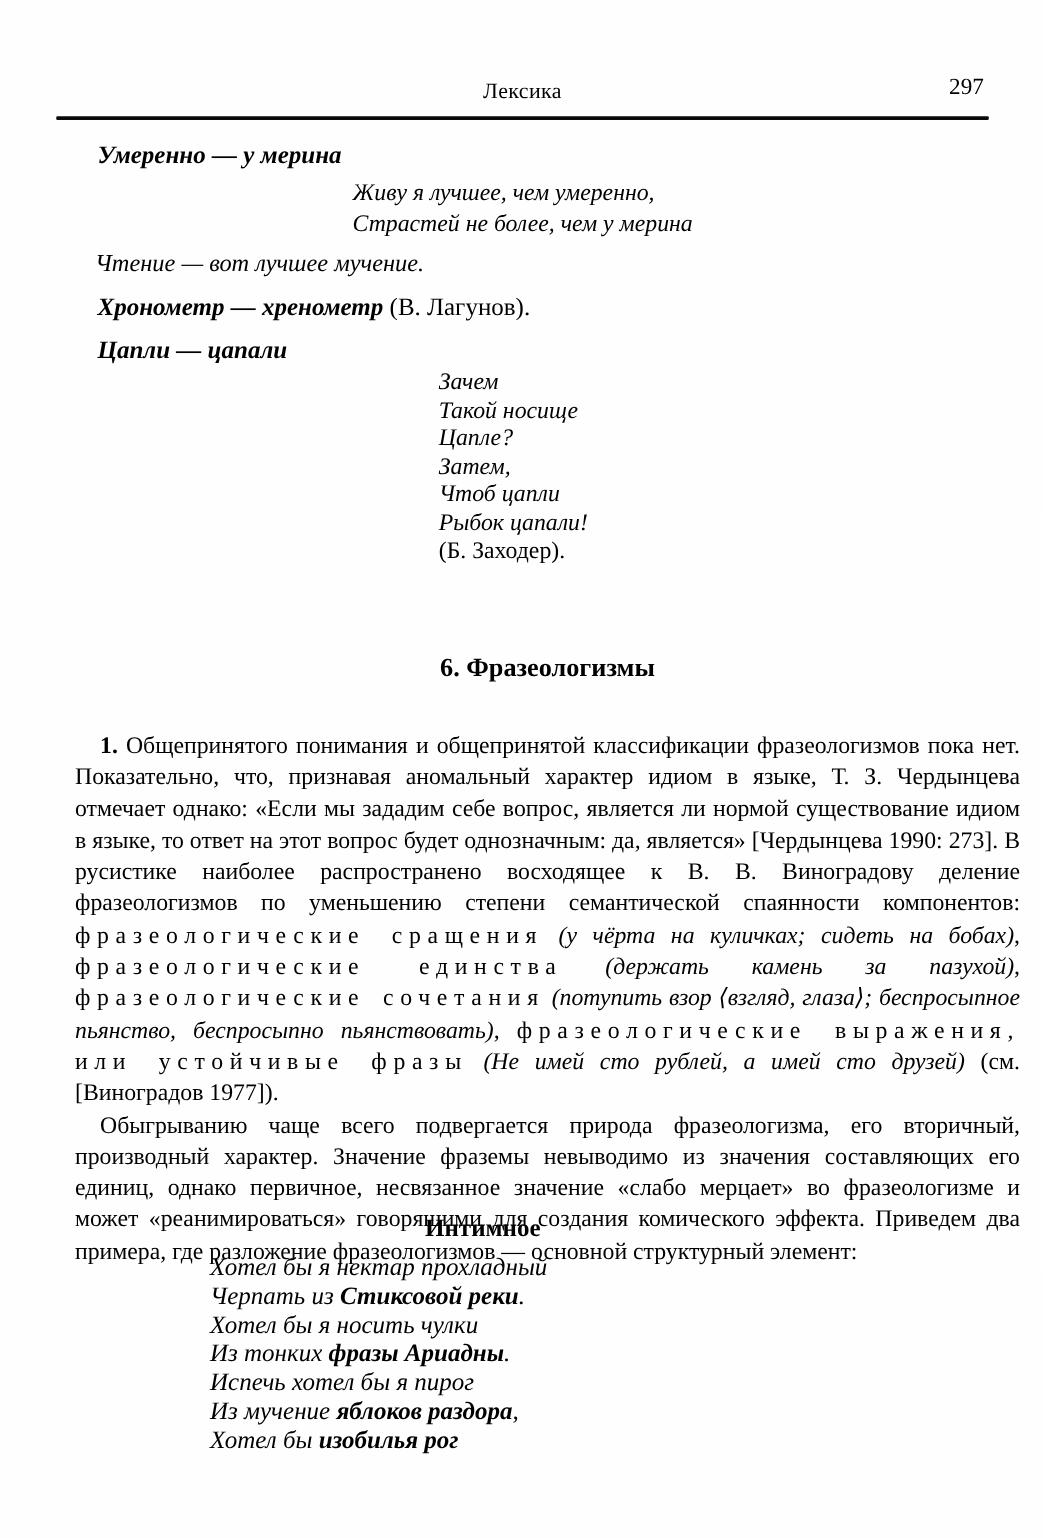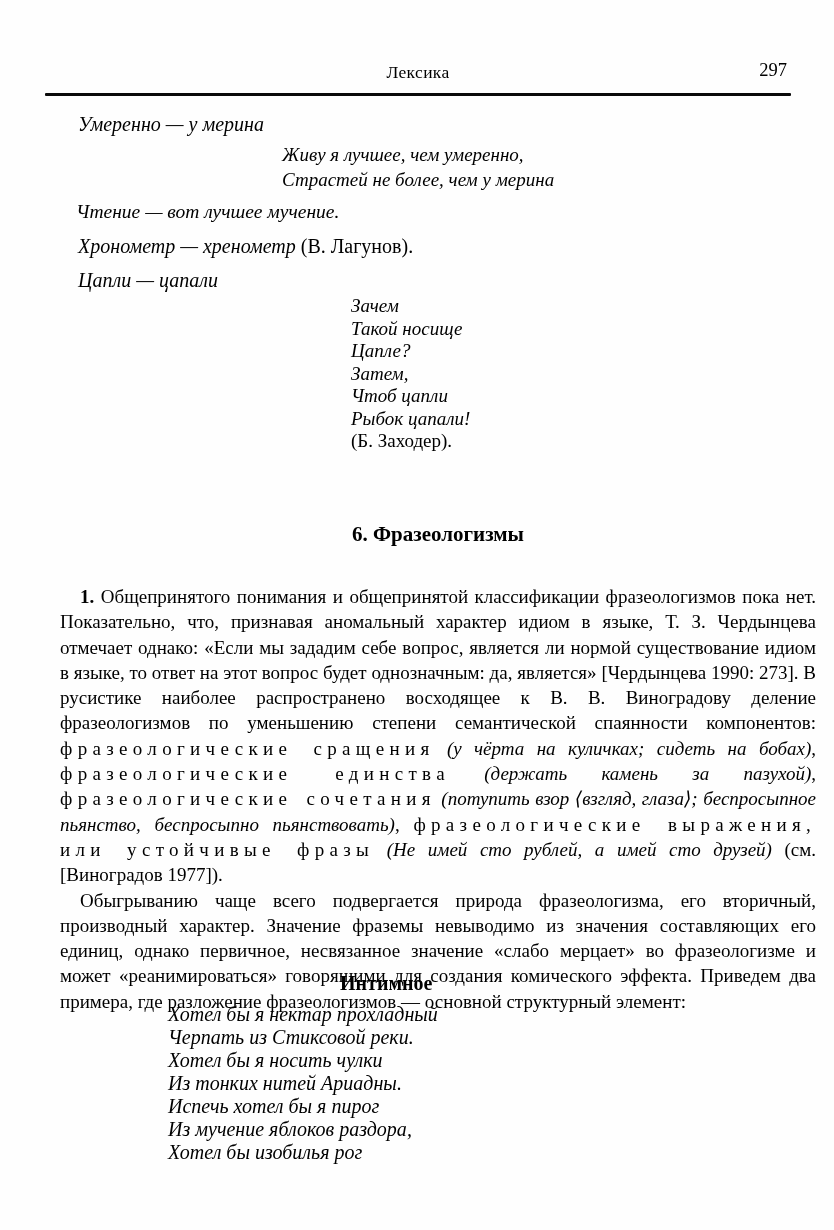--- a/index.html
+++ b/index.html
@@ -56,21 +56,21 @@
   .para{margin:0;text-indent:20px;}
   
   .poem{position:absolute;top:972px;left:60px;width:700px;}
   .poem-title{margin:0 0 0 280px;font-weight:bold;font-size:20px;}
   .poem-verse{margin:8px 0 0 108px;font-size:20px;}
   .poem-verse .vline{line-height:23px;}
   
   .s-n{font-style:normal;font-weight:normal;}
   .s-b{font-weight:bold;}
   .s-i{font-style:italic;}
-  .s-bi{font-style:italic;font-weight:normal;}
+  .s-bi{font-style:italic;font-weight:bold;}
   .s-sp{letter-spacing:.28em;word-spacing:.18em;}
 </style>
 </head>
 <body>
 
 <div class="page">
 
   <header class="running-head">
     <span class="rh-title">Лексика</span>
     <span class="rh-page">297</span>
@@ -106,20 +106,20 @@
     <p class="para"><span class="s-b">1.</span><span class="s-n"> Общепринятого понимания и общепринятой классификации фразеологизмов пока нет. Показательно, что, признавая аномальный характер идиом в языке, Т. З. Чердынцева отмечает однако: «Если мы зададим себе вопрос, является ли нормой существование идиом в языке, то ответ на этот вопрос будет однозначным: да, является» [Чердынцева 1990: 273]. В русистике наиболее распространено восходящее к В. В. Виноградову деление фразеологизмов по уменьшению степени семантической спаянности компонентов: </span><span class="s-sp">фразеологические сращения</span><span class="s-n"> </span><span class="s-i">(у чёрта на куличках; сидеть на бобах)</span><span class="s-n">, </span><span class="s-sp">фразеологические единства</span><span class="s-n"> </span><span class="s-i">(держать камень за пазухой)</span><span class="s-n">, </span><span class="s-sp">фразеологические сочетания</span><span class="s-n"> </span><span class="s-i">(потупить взор ⟨взгляд, глаза⟩; беспросыпное пьянство, беспросыпно пьянствовать)</span><span class="s-n">, </span><span class="s-sp">фразеологические выражения, или устойчивые фразы</span><span class="s-n"> </span><span class="s-i">(Не имей сто рублей, а имей сто друзей)</span><span class="s-n"> (см. [Виноградов 1977]).</span></p>
     <p class="para"><span class="s-n">Обыгрыванию чаще всего подвергается природа фразеологизма, его вторичный, производный характер. Значение фраземы невыводимо из значения составляющих его единиц, однако первичное, несвязанное значение «слабо мерцает» во фразеологизме и может «реанимироваться» говорящими для создания комического эффекта. Приведем два примера, где разложение фразеологизмов — основной структурный элемент:</span></p>
   </div>
 
   <section class="poem">
     <h3 class="poem-title">Интимное</h3>
     <div class="poem-verse">
         <div class="vline"><span class="s-i">Хотел бы я нектар прохладный</span></div>
         <div class="vline"><span class="s-i">Черпать из </span><span class="s-bi">Стиксовой реки</span><span class="s-i">.</span></div>
         <div class="vline"><span class="s-i">Хотел бы я носить чулки</span></div>
-        <div class="vline"><span class="s-i">Из тонких </span><span class="s-bi">нитей Ариадны</span><span class="s-i">.</span></div>
+        <div class="vline"><span class="s-i">Из тонких </span><span class="s-bi">фразы Ариадны</span><span class="s-i">.</span></div>
         <div class="vline"><span class="s-i">Испечь хотел бы я пирог</span></div>
         <div class="vline"><span class="s-i">Из мучение </span><span class="s-bi">яблоков раздора</span><span class="s-i">,</span></div>
         <div class="vline"><span class="s-i">Хотел бы </span><span class="s-bi">изобилья рог</span></div>
       </div>
   </section>
 
 </div>
 
 </body></html>

